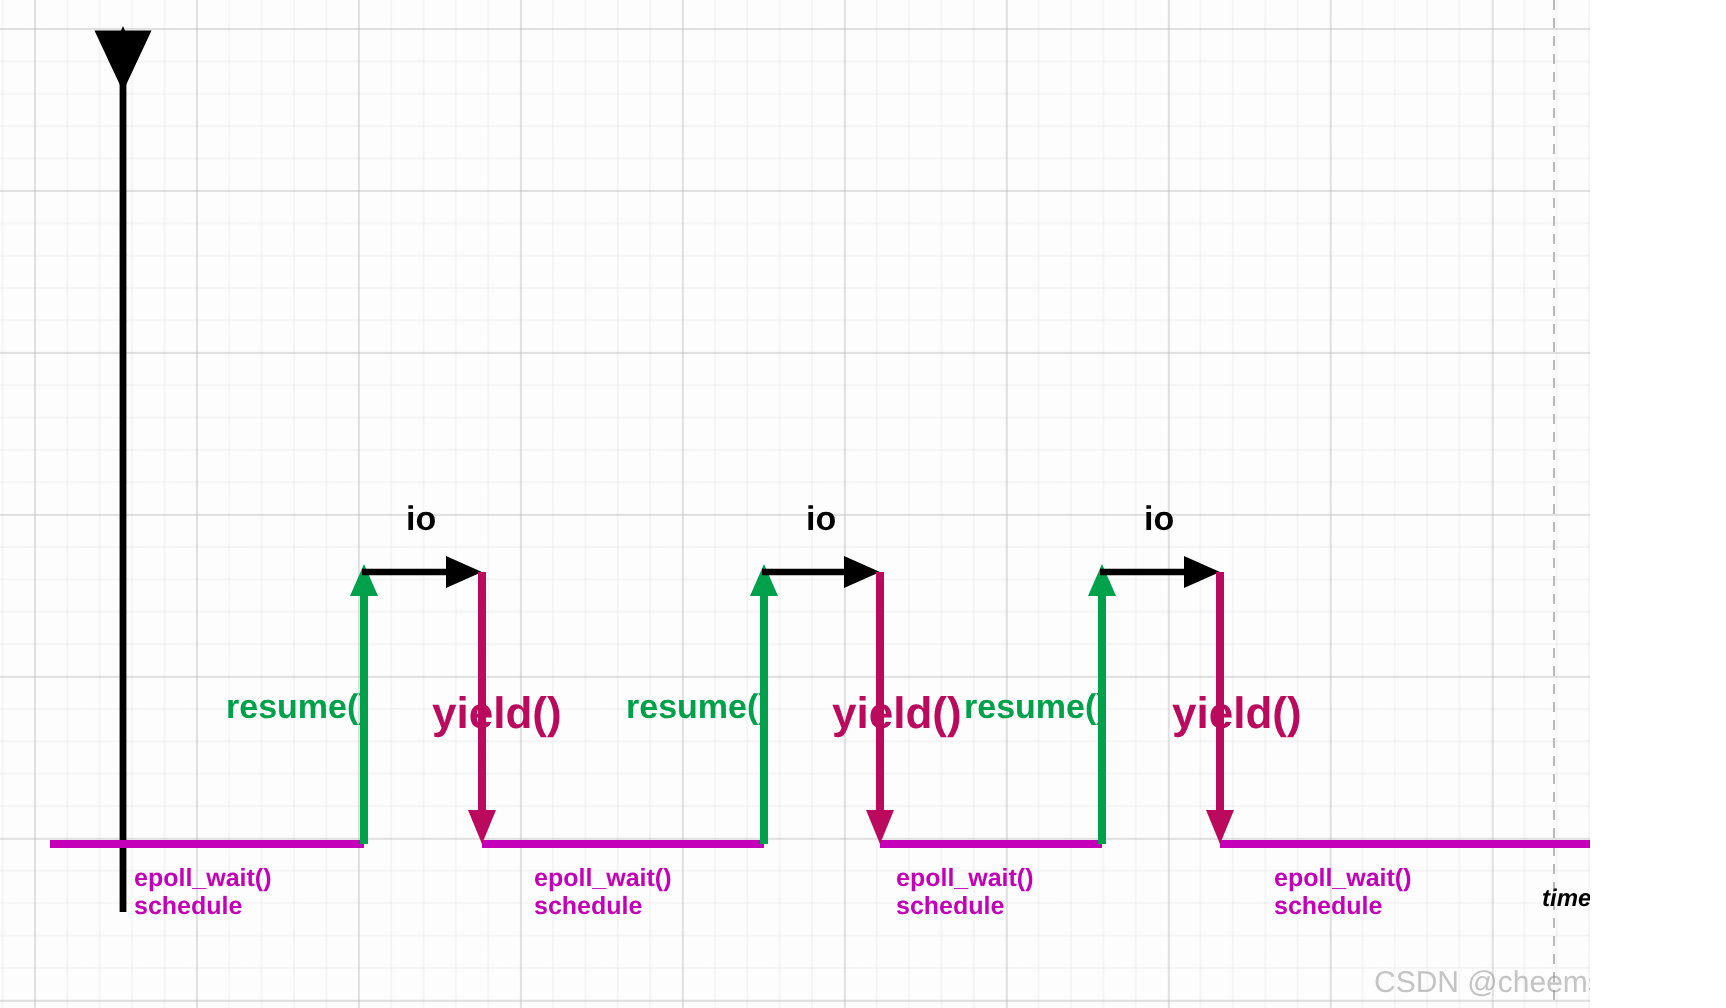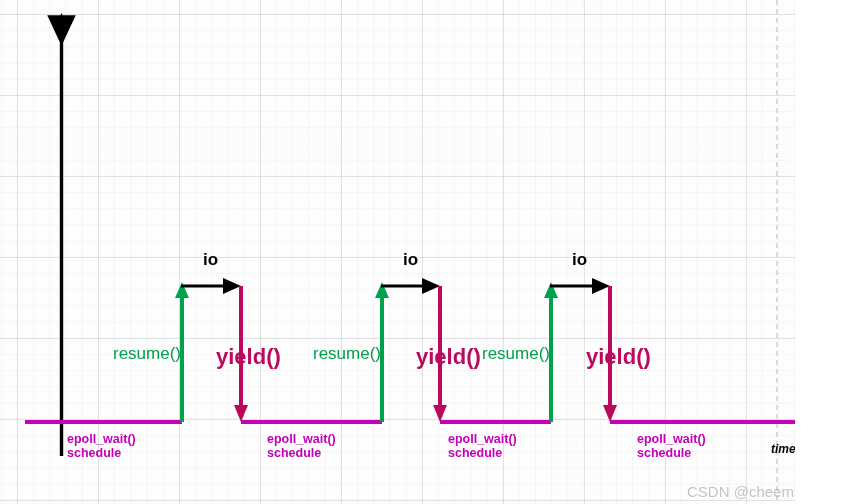--- a/index.html
+++ b/index.html
@@ -32,21 +32,21 @@
     white-space: nowrap;
     line-height: 1.08;
   }
   .lbl-io {
     font-size: 17px;
     font-weight: bold;
     color: #000000;
   }
   .lbl-resume {
     font-size: 17px;
-    font-weight: normal;
+    font-weight: bold;
     color: #00a14b;
   }
   .lbl-yield {
     font-size: 22px;
     font-weight: bold;
     color: #bb0a5e;
   }
   .lbl-epoll {
     font-size: 12.5px;
     font-weight: bold;

